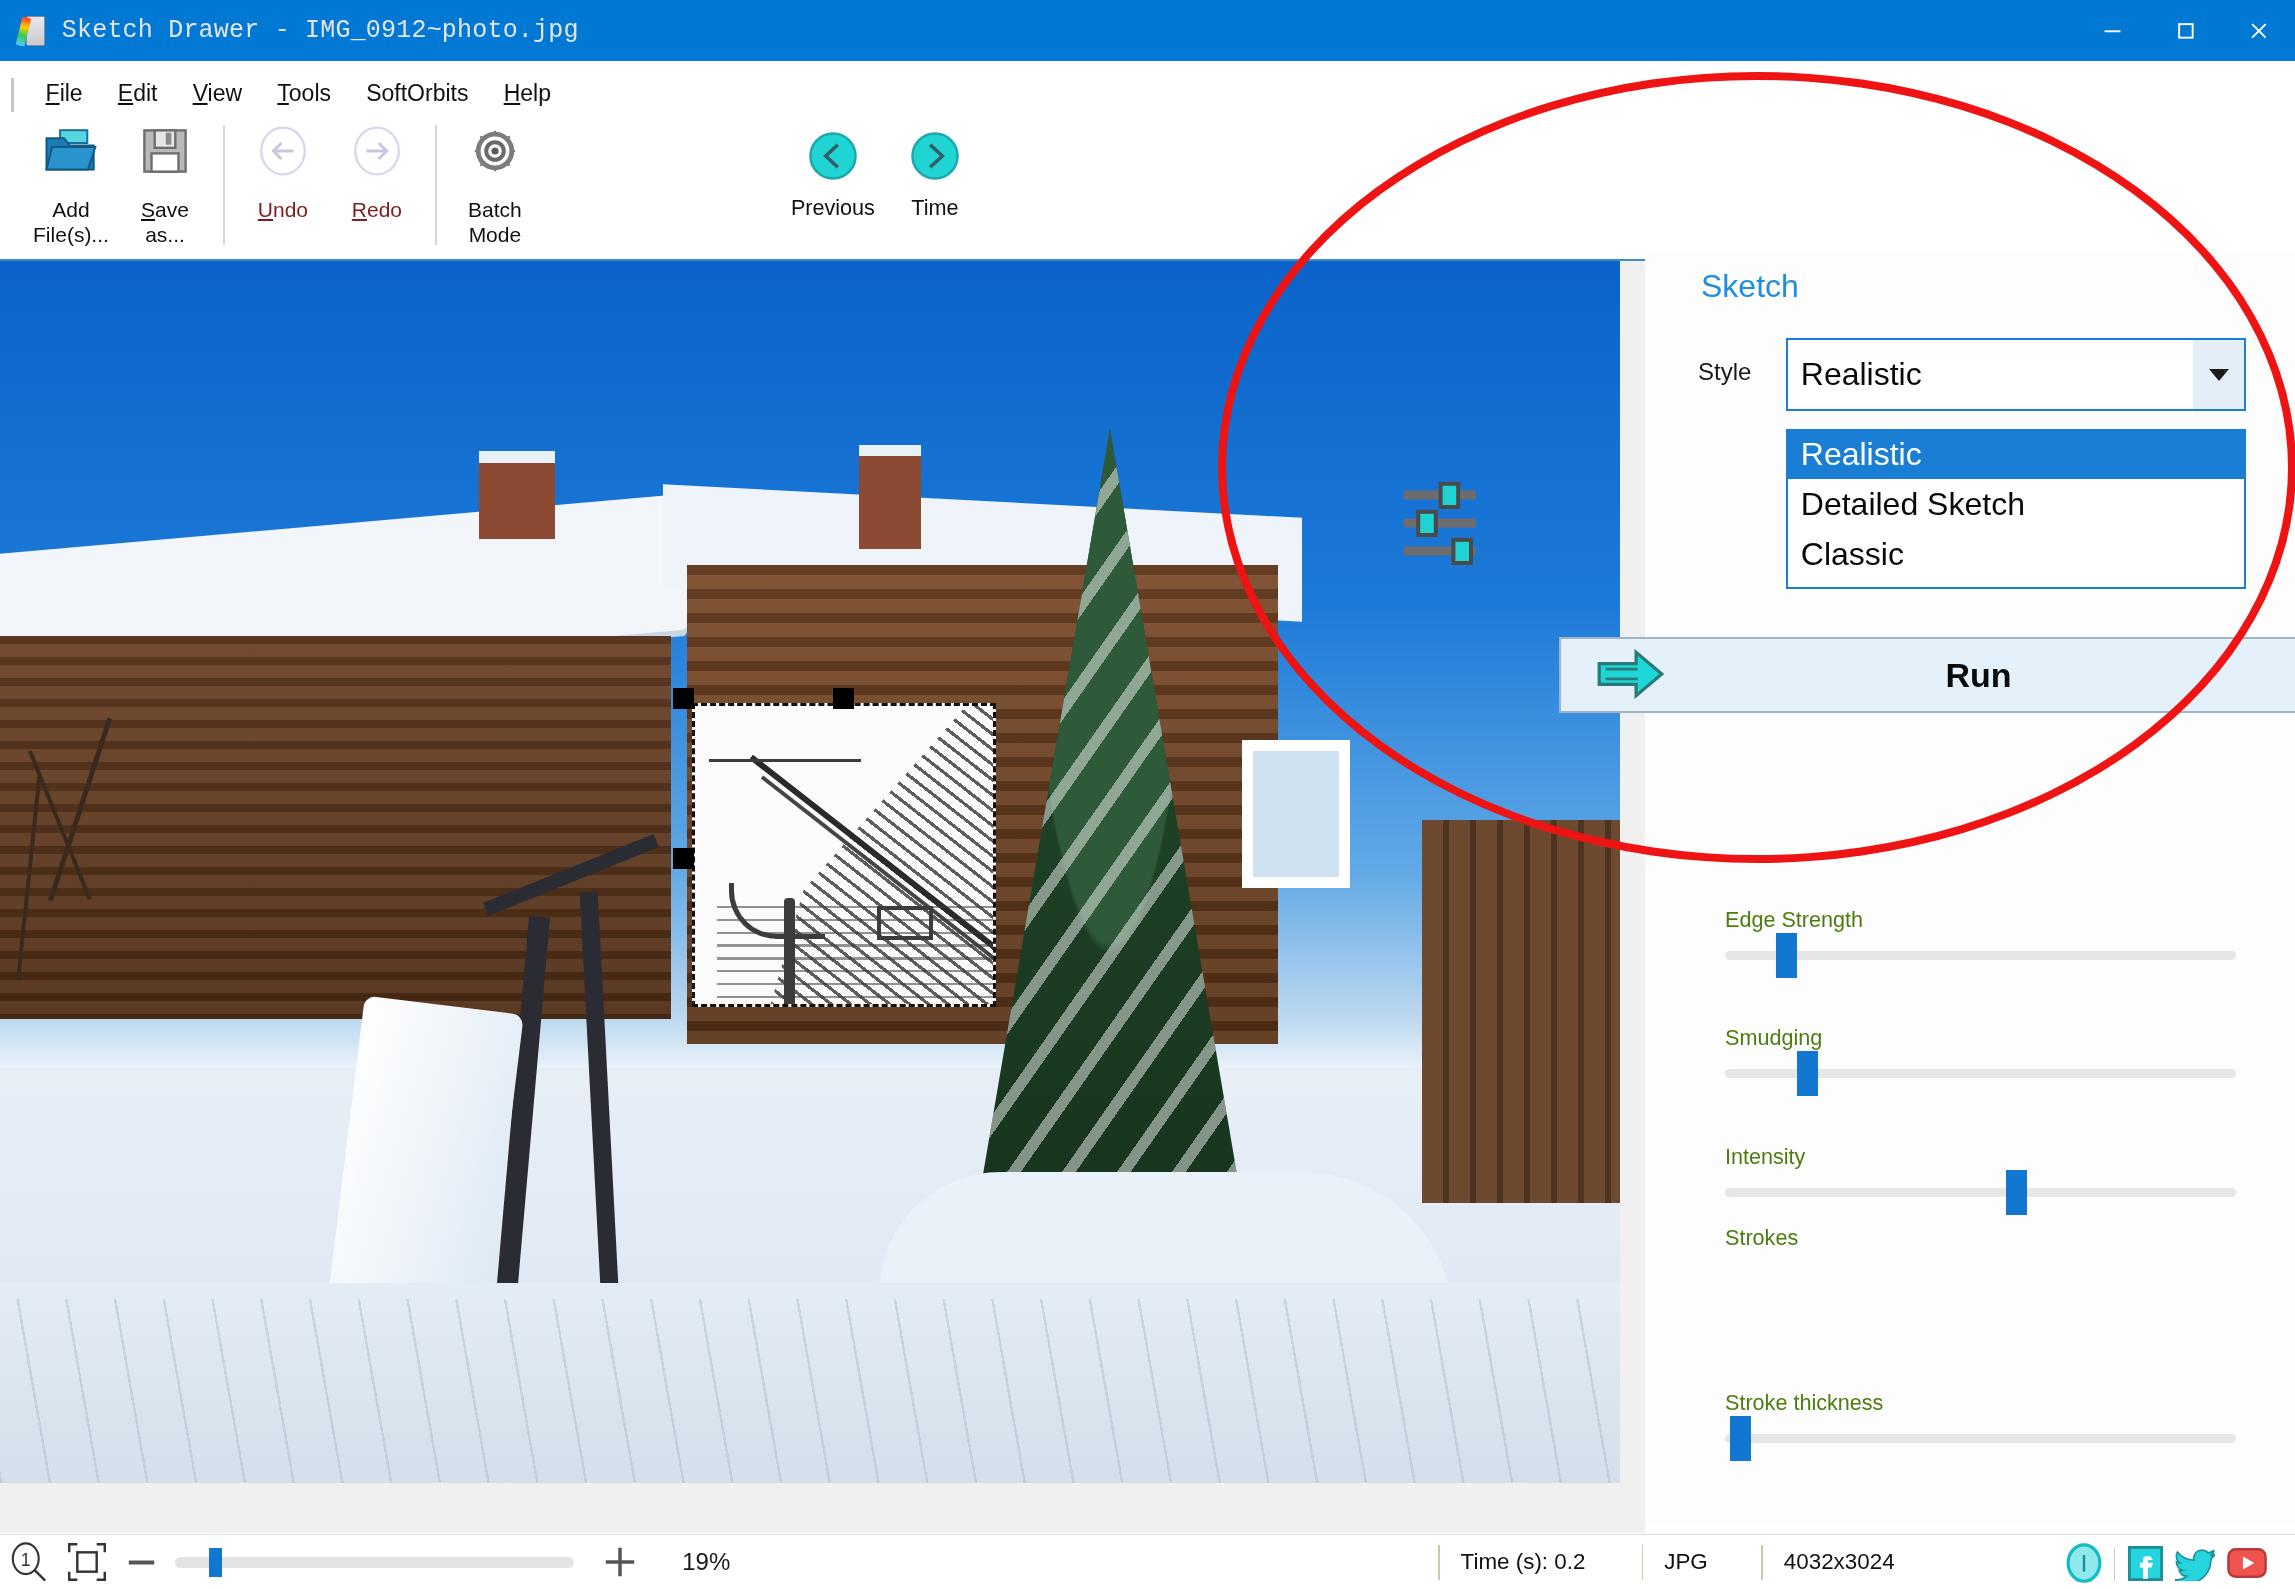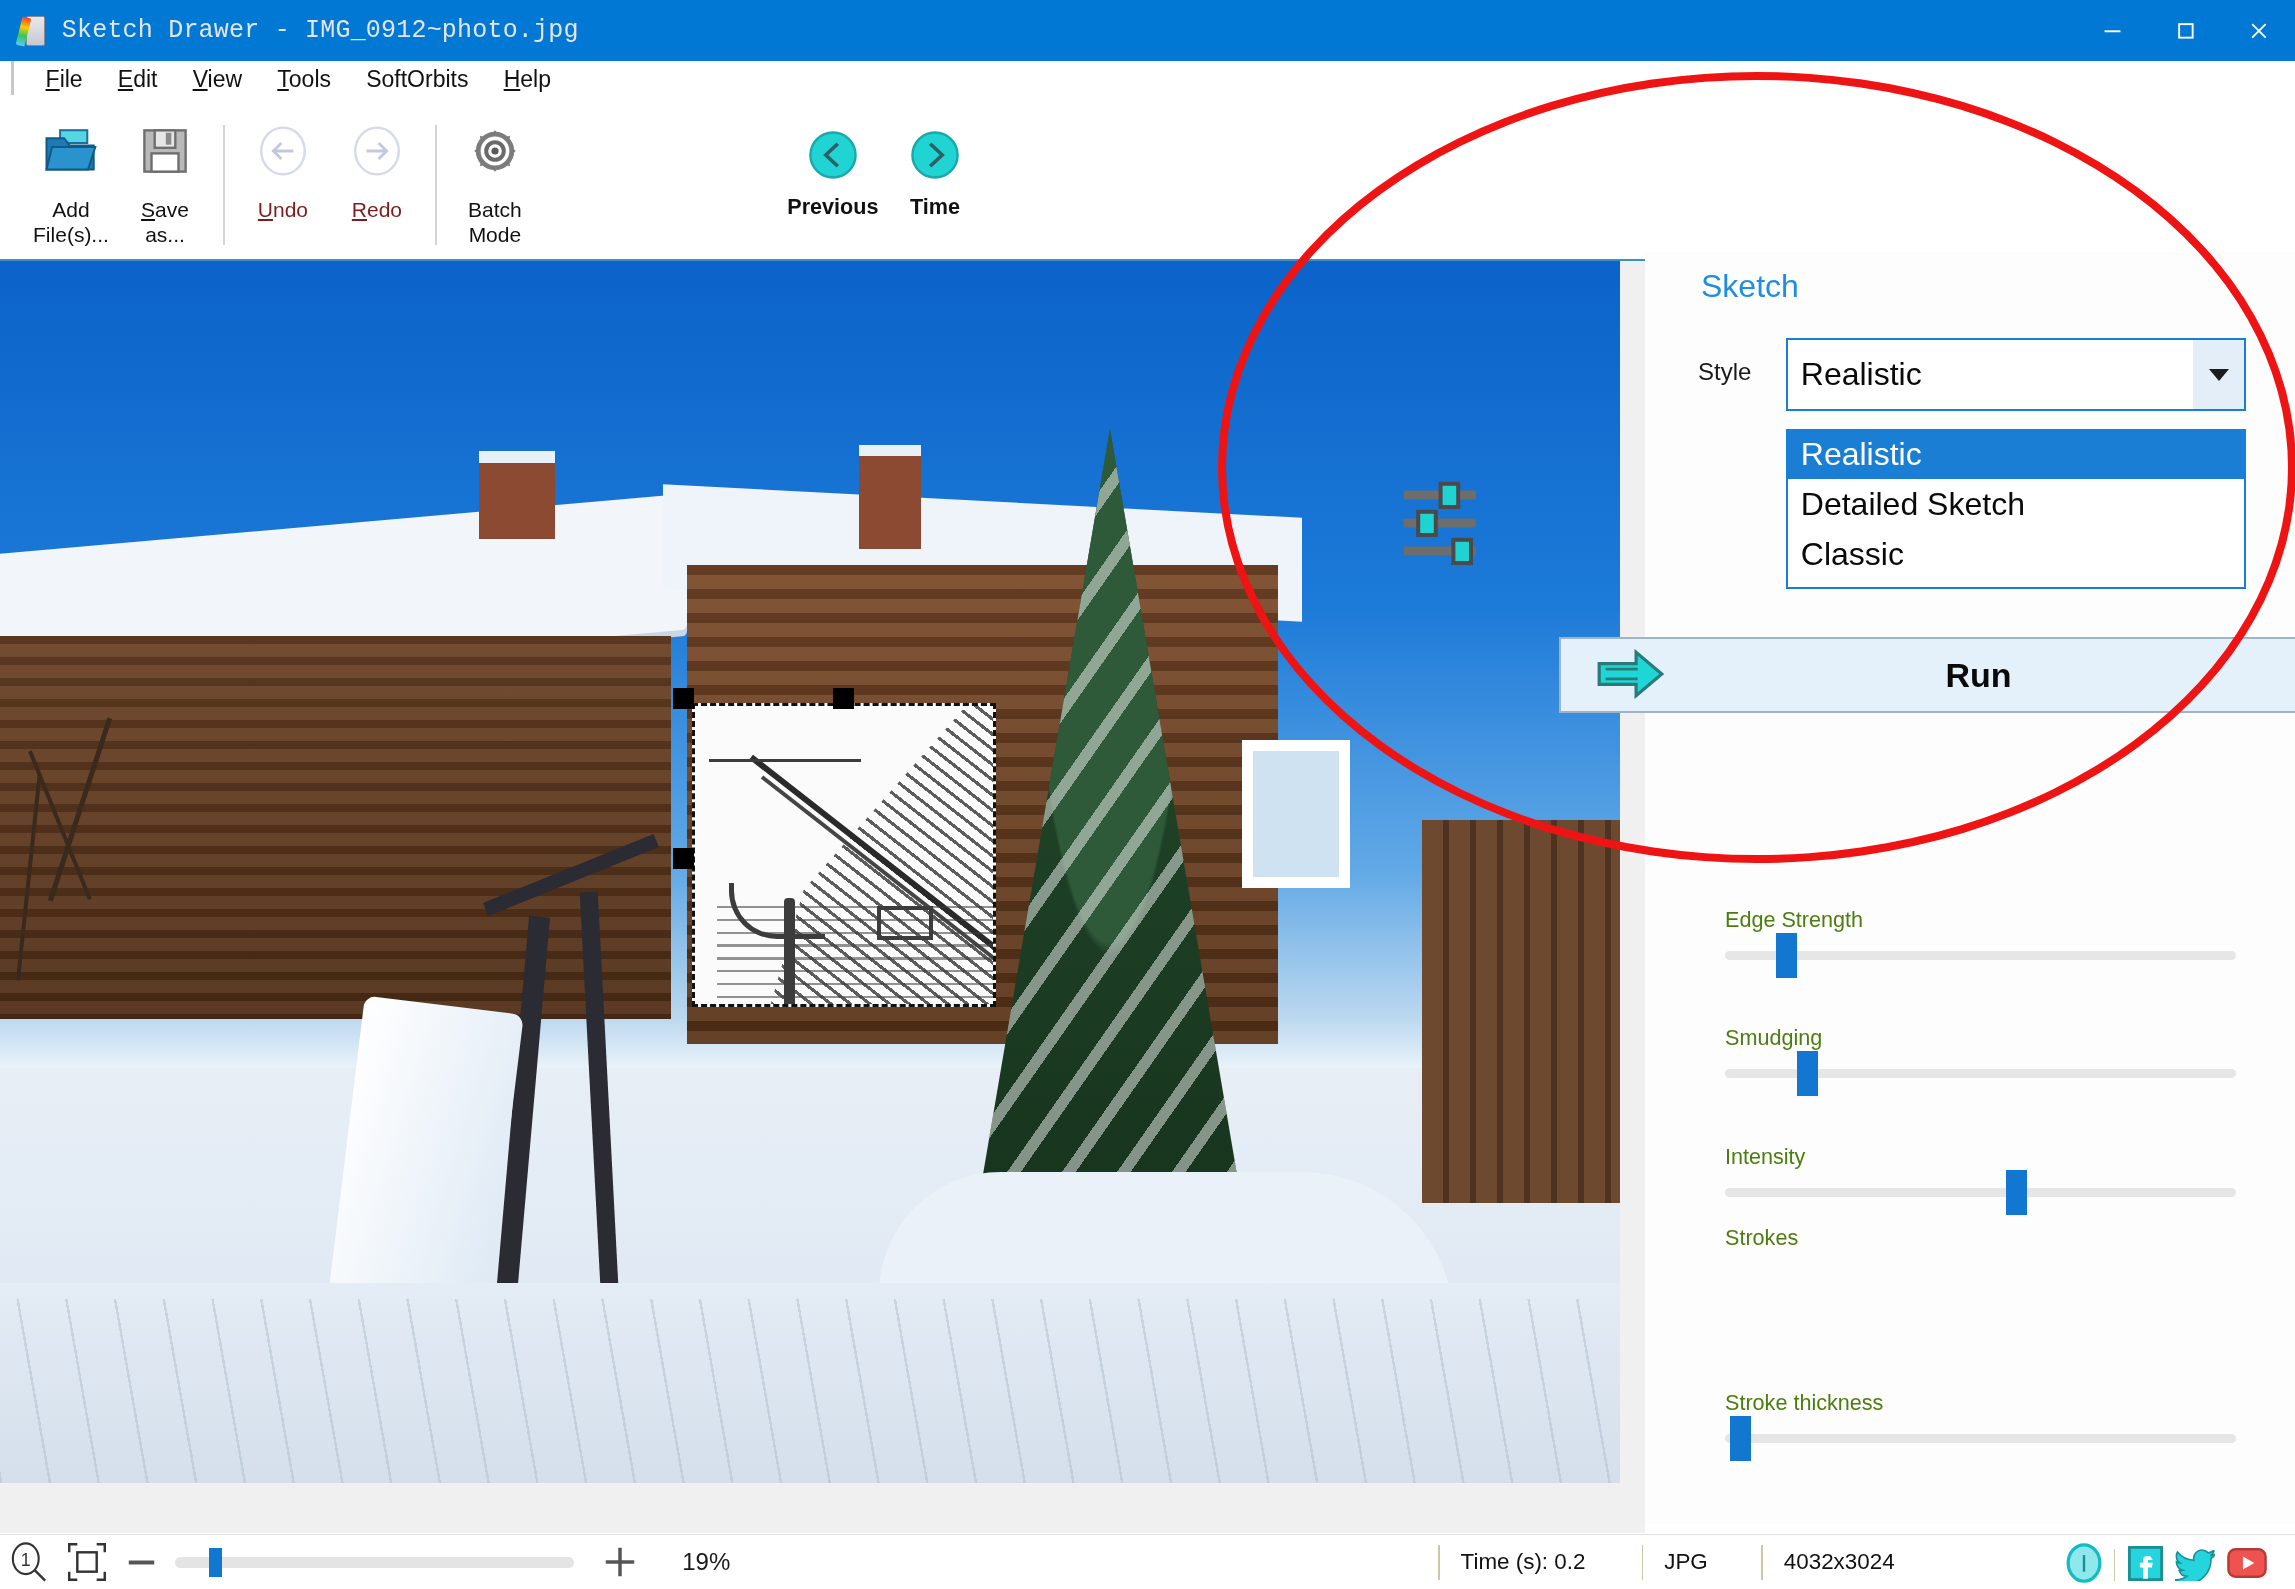--- a/index.html
+++ b/index.html
@@ -35,21 +35,21 @@
   .win-buttons { margin-left: auto; display: flex; height: 61px; }
   .win-btn {
     width: 73px; height: 61px; display: flex; align-items: center;
     justify-content: center; color: #fff;
   }
   .win-btn svg { display: block; }
 
   
   .menubar {
     position: absolute; top: 61px; left: 0; width: 2295px; height: 51px;
-    background: #ffffff; display: flex; align-items: flex-start;
+    background: #ffffff; display: flex; align-items: flex-end;
   }
   .menu-grip {
     width: 2.4px; height: 34px; background: #c8c8c8; margin-left: 11.2px; margin-right: 14.4px;
   }
   .menu-item {
     font-size: 23px; color: #111; padding: 4.8px 17.6px; white-space: nowrap;
   }
   .menu-item u { text-decoration: underline; }
 
   
@@ -65,21 +65,21 @@
   }
   .tool-ico { height: 56px; display: flex; align-items: center; justify-content: center; }
   .tool-lbl {
     margin-top: 8px; font-size: 21px; color: #111; text-align: center;
     line-height: 1.18; white-space: pre-line;
   }
   .tool-lbl.dim { color: #7f1d1d; }
   .tool-lbl u { text-decoration: underline; }
   .vdiv { width: 1.6px; height: 120px; background: #d4d4d4; margin: 12.8px 11.2px 0 11.2px; }
   .nav-group {
-    display: flex; align-items: flex-start; margin-left: 240px; height: 147px; font-weight: bold;
+    display: flex; align-items: center; margin-left: 240px; height: 147px;
   }
   .nav-btn {
     width: 102px; height: 144px; display: flex; flex-direction: column;
     align-items: center; padding-top: 17.6px;
   }
   .nav-lbl { margin-top: 11.2px; font-size: 21.6px; color: #111; }
   .ribbon-expander {
     position: absolute; left: 673px; top: 158px; font-size: 17.6px; color: #666;
     line-height: .9;
   }

